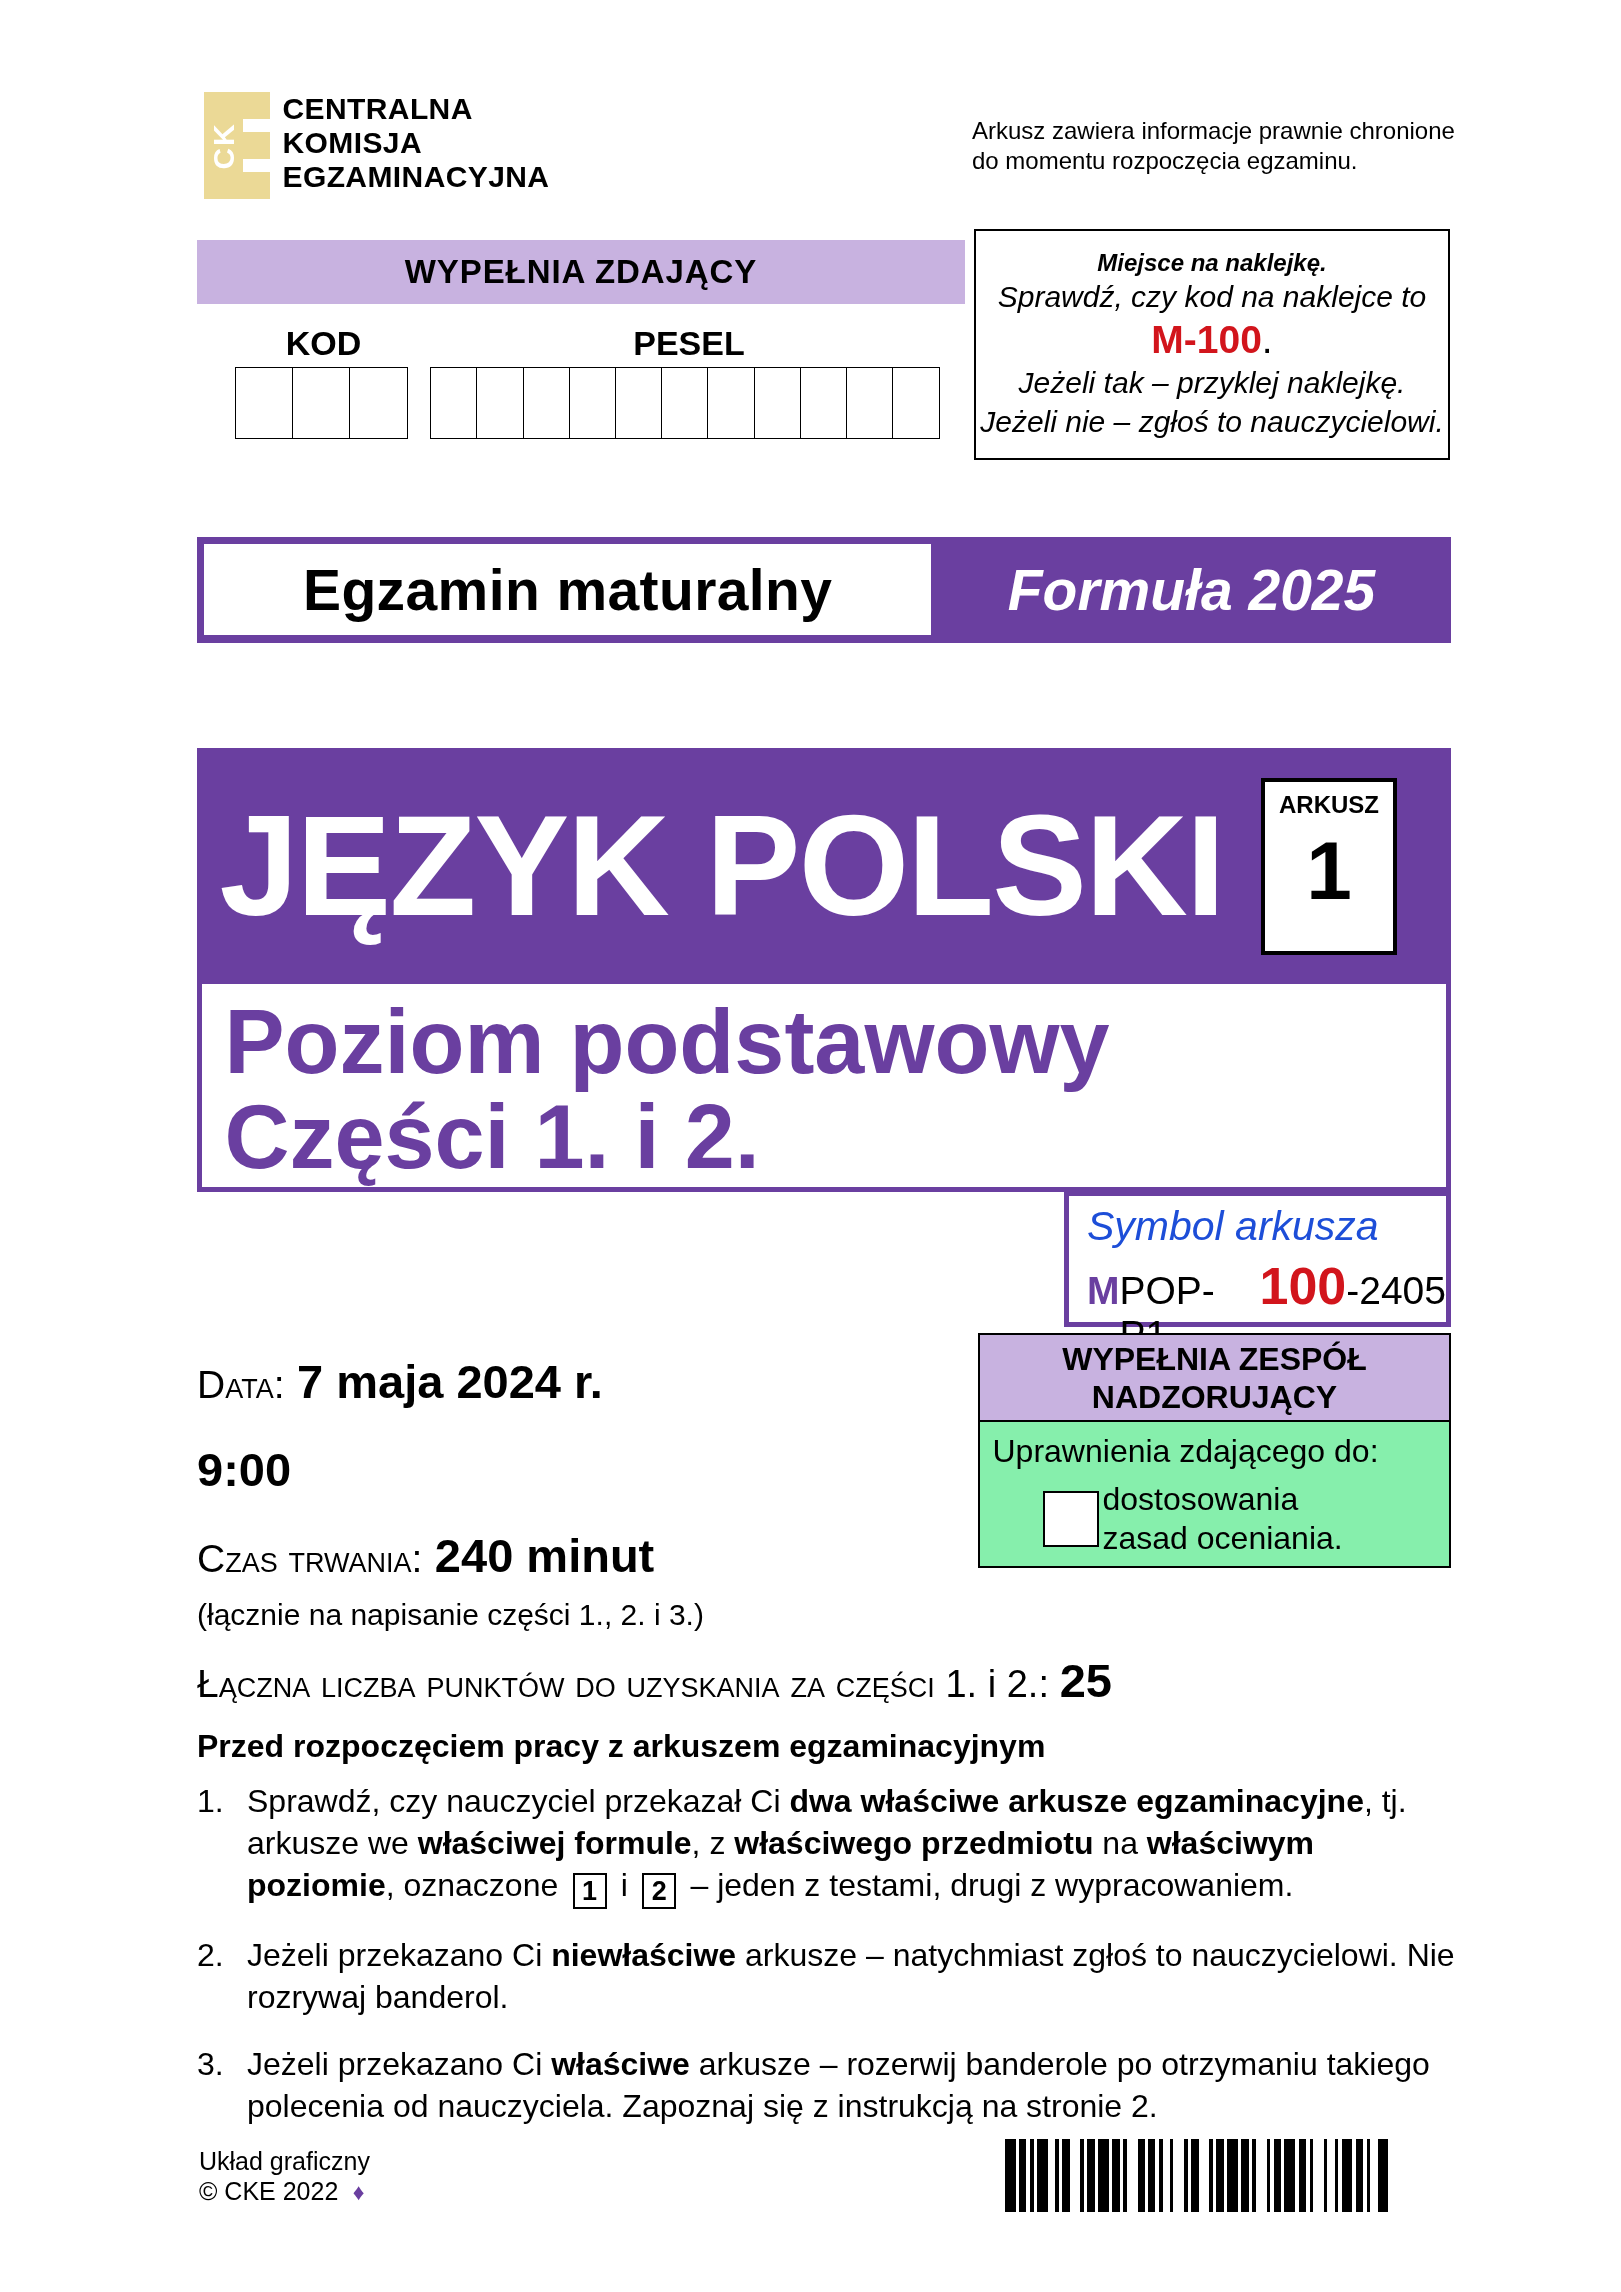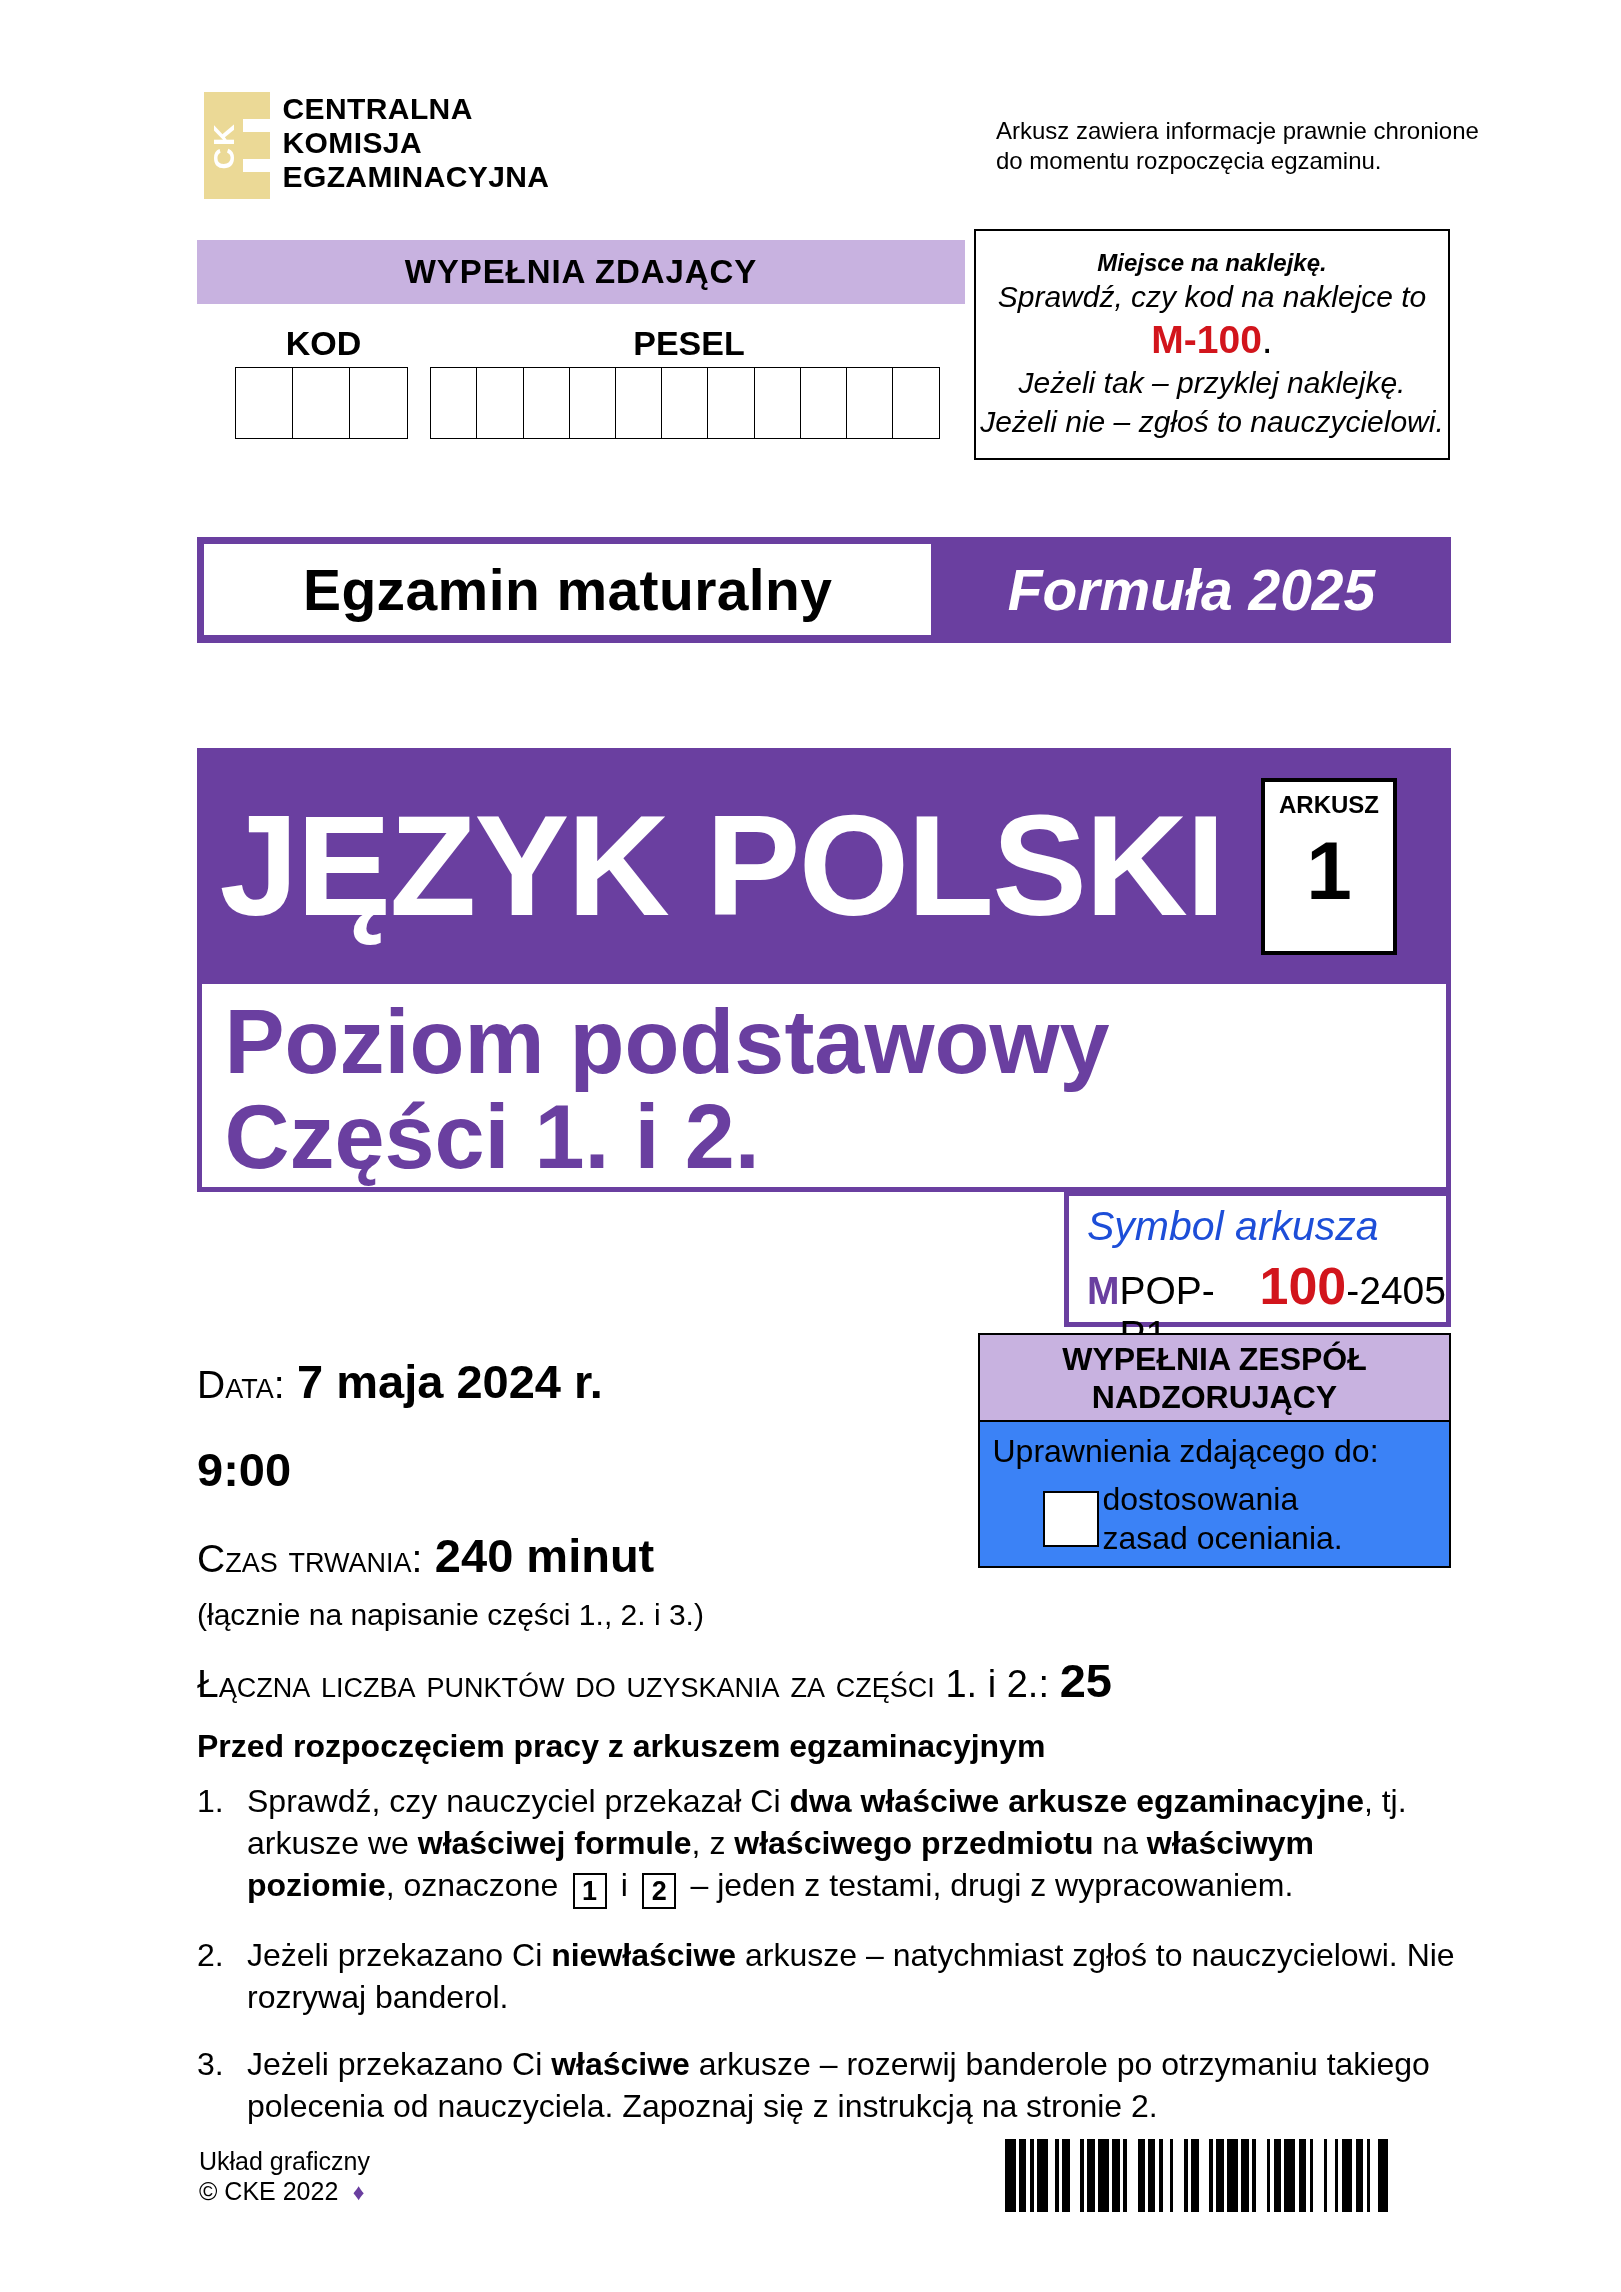--- a/index.html
+++ b/index.html
@@ -15,21 +15,21 @@
   .logo-mark { display:flex; width:66px; height:107px; }
   .logo-ck { width:39px; height:107px; background:#ebd996; position:relative; }
   .logo-ck span {
     position:absolute; left:50%; top:50%;
     transform:translate(-50%,-50%) rotate(-90deg);
     color:#fff; font-weight:bold; font-size:30px; letter-spacing:1.8px;
   }
   .logo-e { width:27px; height:107px; display:flex; flex-direction:column; justify-content:space-between; }
   .logo-e i { display:block; height:27px; background:#ebd996; }
   .logo-text { font-weight:bold; font-size:30px; line-height:34px; letter-spacing:0.4px; }
-  .legal { left:972px; top:116px; width:484px; font-size:24px; line-height:29.6px;margin-left:24px; }
+  .legal { left:972px; top:116px; width:484px; font-size:24px; line-height:29.6px; }
 
   
   .fill-bar { left:197px; top:240px; width:768px; height:64px; background:#c8b2e0;
     display:flex; align-items:center; justify-content:center;
     font-weight:bold; font-size:33px; letter-spacing:0.9px; }
   .kod-label { left:235px; top:324px; width:177px; text-align:center; font-weight:bold; font-size:34px; }
   .pesel-label { left:432px; top:324px; width:514px; text-align:center; font-weight:bold; font-size:34px; }
   .cells { display:flex; }
   .kod-cells { left:235px; top:367px; }
   .pesel-cells { left:432px; top:367px; }
@@ -79,21 +79,21 @@
   
   .detail-row { display:flex; align-items:baseline; gap:12.5px; }
   .sc { font-variant:small-caps; }
   .detail-label { font-size:39px; }
   .detail-value { font-weight:bold; font-size:47px; }
   .row-data { left:197px; top:1354px; }
   .row-time { left:197px; top:1442px; }
   .row-dur  { left:197px; top:1528px; }
   .dur-note { left:197px; top:1598px; font-size:30px; }
 
-  .supervisor-box { left:978px; top:1333px; width:473px; height:235px; border:2.7px solid #000; background:#3b82f6; }
+  .supervisor-box { left:978px; top:1333px; width:473px; height:235px; border:2.7px solid #000; background:#86efac; }
   .supervisor-head { background:#c8b2e0; border-bottom:2.7px solid #000; text-align:center;
     font-weight:bold; font-size:32px; line-height:38px; padding:4.5px 0; }
   .supervisor-body { padding:10.7px 12.5px 0 12.5px; font-size:32px; }
   .supervisor-check-row { display:flex; gap:4px; margin:10.7px 0 0 50px; align-items:center; }
   .checkbox { width:56px; height:56px; border:2.7px solid #000; background:#fff; flex:0 0 auto; }
   .check-label { font-size:32px; line-height:39px; }
 
   .points-line { left:197px; top:1653px; display:flex; align-items:baseline; gap:10.7px; white-space:nowrap; }
   .points-label { font-size:39px; }
   .points-mid { font-size:38px; }

